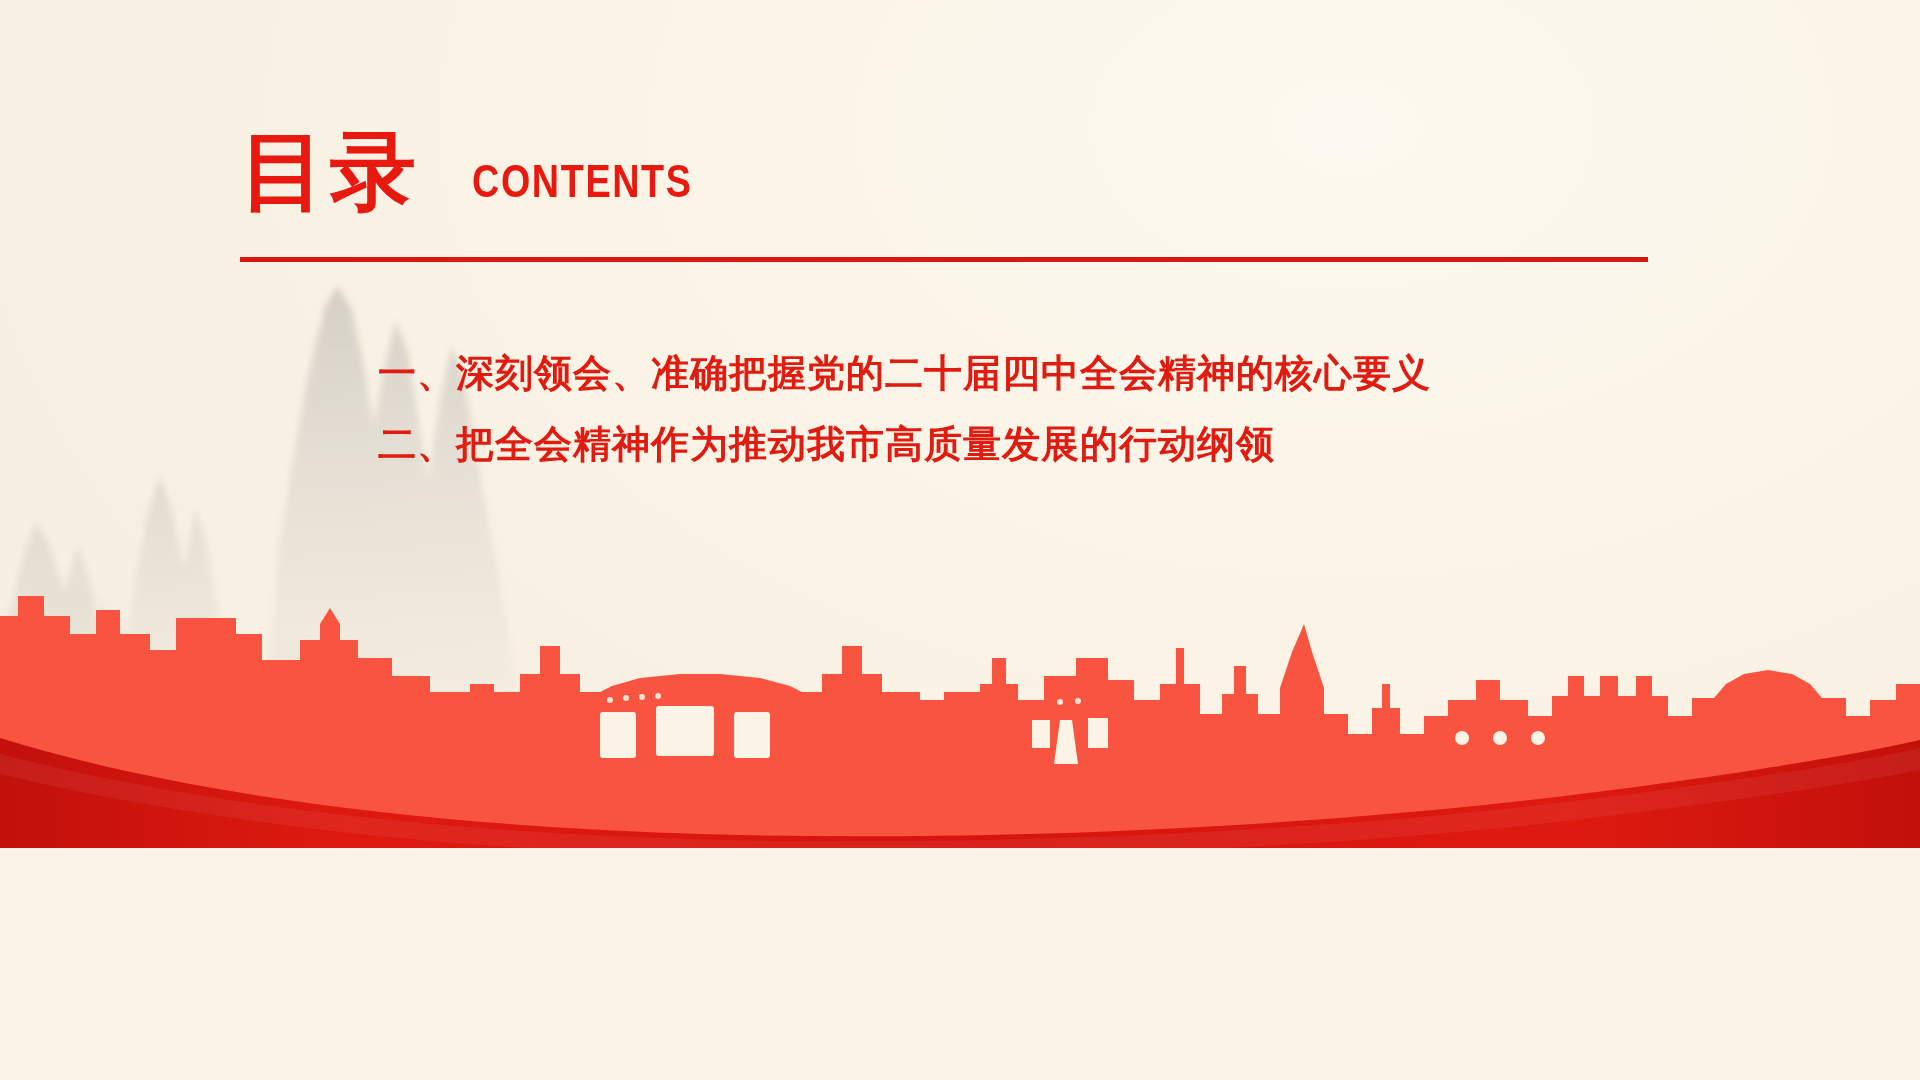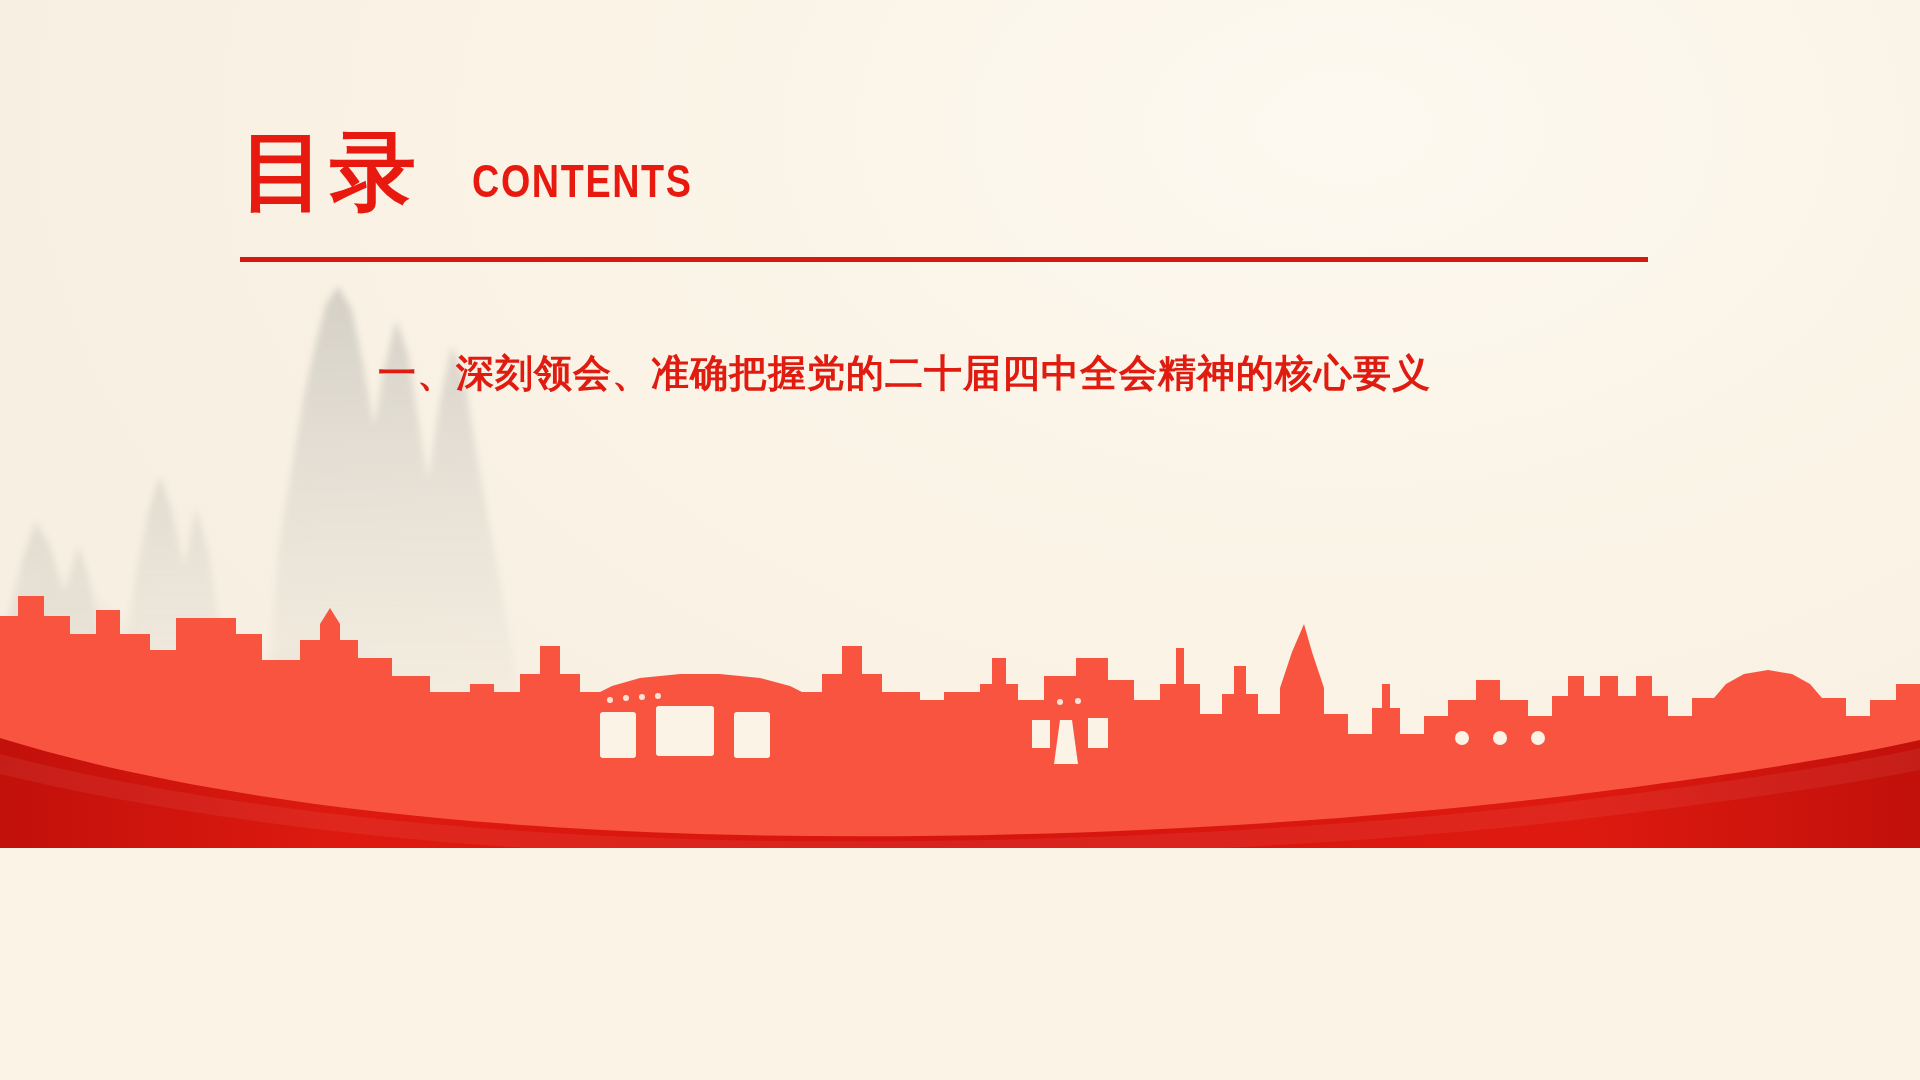--- a/index.html
+++ b/index.html
@@ -236,20 +236,21 @@
   <div class="tower-haze"></div>
 
   <div class="header">
     <div class="title-cn">目录</div>
     <div class="title-en">CONTENTS</div>
   </div>
   <div class="divider"></div>
 
   <div class="toc">
     <div class="toc-item">一、深刻领会、准确把握党的二十届四中全会精神的核心要义</div>
+    <div class="toc-item">二、把全会精神作为推动我市高质量发展的行动纲领</div>
   </div>
 
   <div class="skyline-wrap">
     <svg class="skyline-svg" viewBox="0 0 1920 260" preserveAspectRatio="none" aria-hidden="true">
       <defs>
         <linearGradient id="waveG" x1="0" y1="0" x2="1" y2="0">
           <stop offset="0%" stop-color="#c2100b"></stop>
           <stop offset="18%" stop-color="#de1a10"></stop>
           <stop offset="50%" stop-color="#d6150f"></stop>
           <stop offset="82%" stop-color="#de1a10"></stop>

